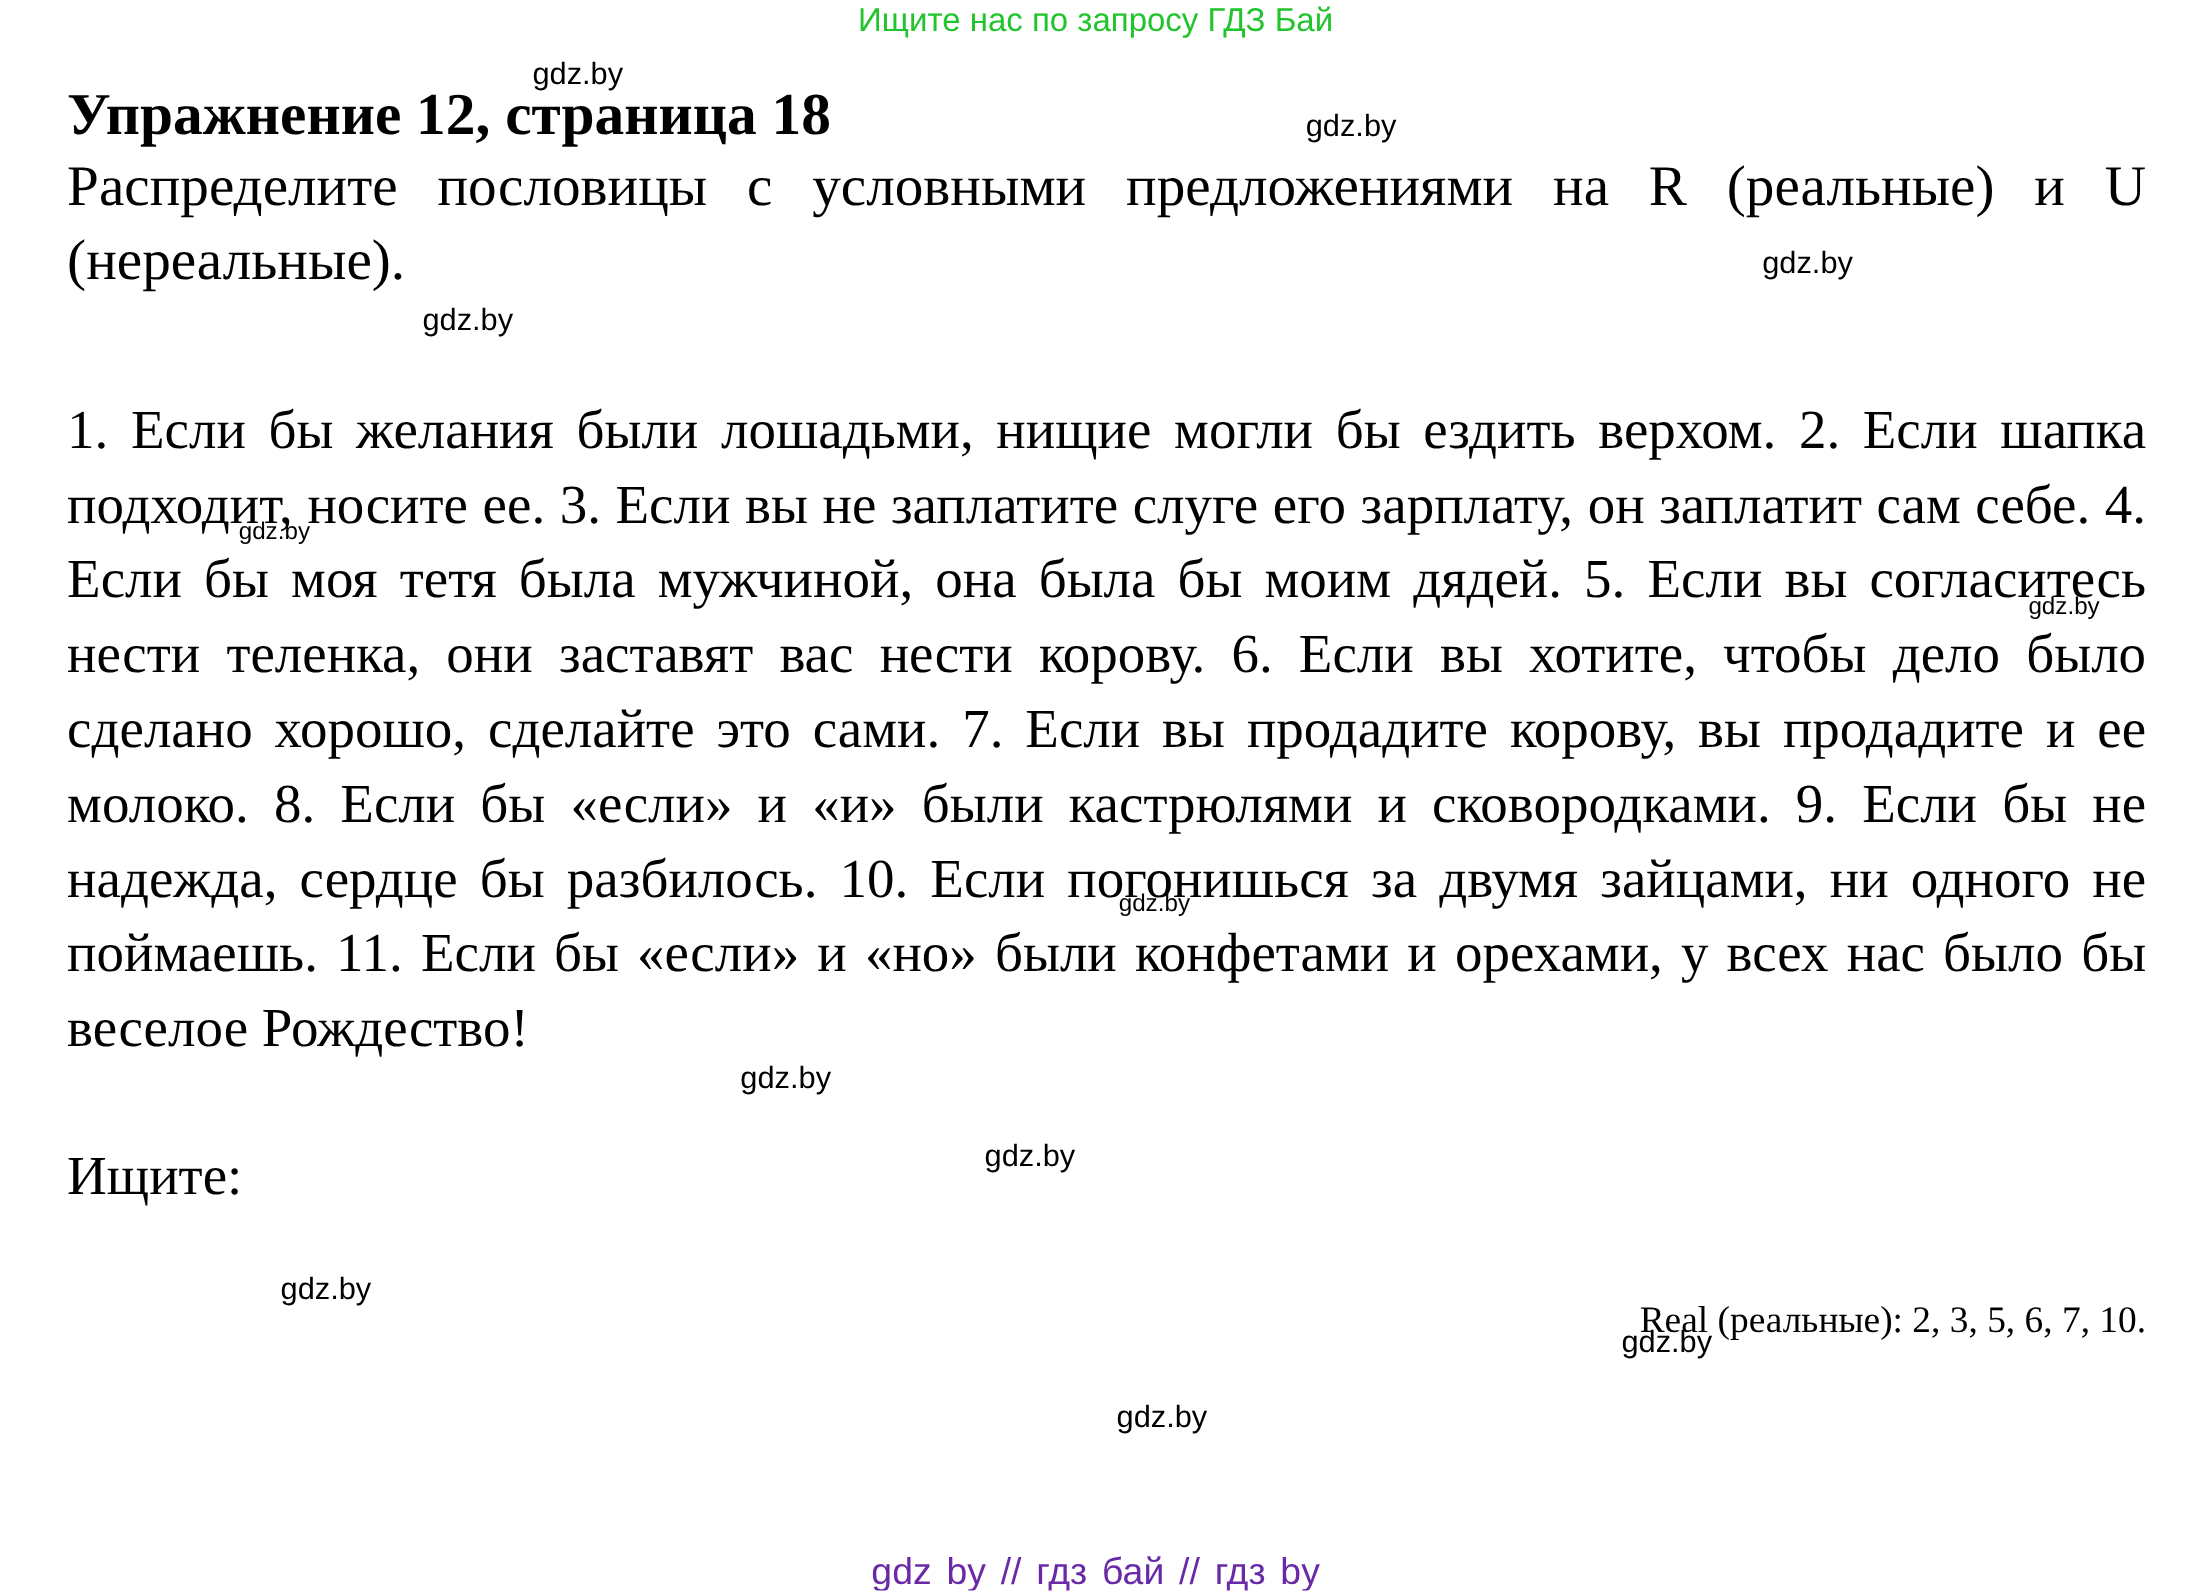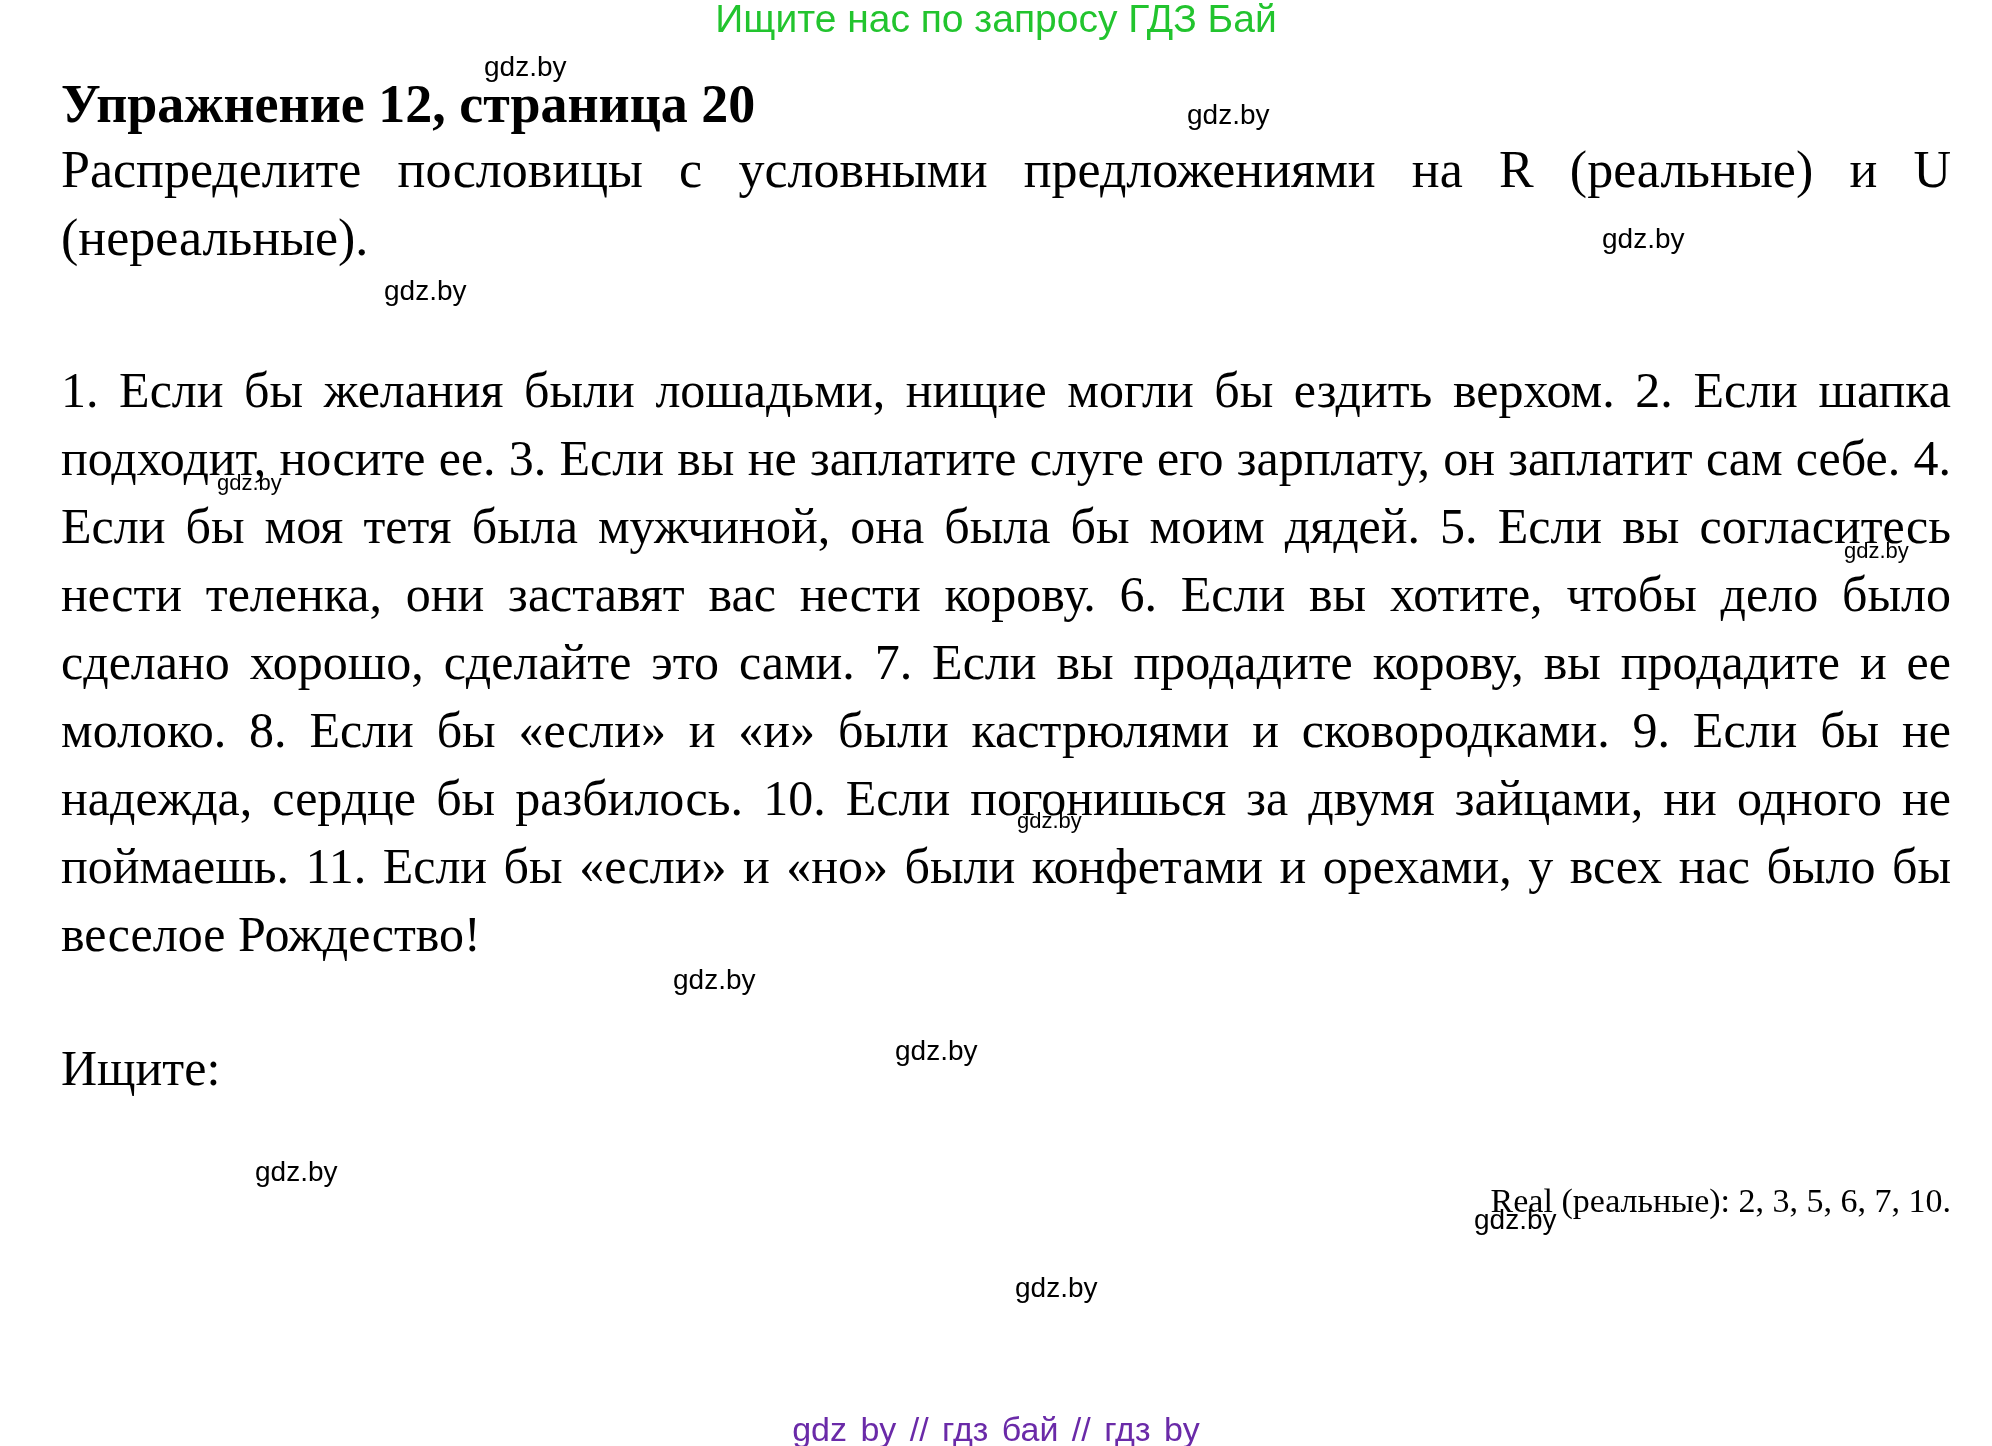--- a/index.html
+++ b/index.html
@@ -13,21 +13,21 @@
     position: relative;
     overflow: hidden;
   }
   .header-note {
     position: absolute;
     top: 0;
     left: 0;
     width: 1992px;
     text-align: center;
     font-family: "Liberation Sans", sans-serif;
-    font-size: 39px;
+    font-size: 30px;
     line-height: 38px;
     color: #22c42e;
   }
   .content {
     position: absolute;
     left: 61px;
     top: 72px;
     width: 1890px;
     font-family: "Liberation Serif", serif;
     color: #000000;
@@ -89,21 +89,21 @@
     color: #6a2aa8;
     word-spacing: 4px;
   }
 </style>
 </head>
 <body>
 
 <div class="header-note">Ищите нас по запросу ГДЗ Бай</div>
 
 <div class="content">
-  <h1 class="title">Упражнение 12, страница 20</h1>
+  <h1 class="title">Упражнение 12, страница 18</h1>
   <p class="task">Распределите пословицы с условными предложениями на R (реальные) и U (нереальные).</p>
   <p class="body-text">1. Если бы желания были лошадьми, нищие могли бы ездить верхом. 2. Если шапка подходит, носите ее. 3. Если вы не заплатите слуге его зарплату, он заплатит сам себе. 4. Если бы моя тетя была мужчиной, она была бы моим дядей. 5. Если вы согласитесь нести теленка, они заставят вас нести корову. 6. Если вы хотите, чтобы дело было сделано хорошо, сделайте это сами. 7. Если вы продадите корову, вы продадите и ее молоко. 8. Если бы «если» и «и» были кастрюлями и сковородками. 9. Если бы не надежда, сердце бы разбилось. 10. Если погонишься за двумя зайцами, ни одного не поймаешь. 11. Если бы «если» и «но» были конфетами и орехами, у всех нас было бы веселое Рождество!</p>
   <p class="answer-label">Ищите:</p>
   <div class="answers">
     <p class="answer-line">Real (реальные): 2, 3, 5, 6, 7, 10.</p>
   </div>
 </div>
 
 <div class="wm" style="left:484px; top:52px;">gdz.by</div>
 <div class="wm" style="left:1187px; top:100px;">gdz.by</div>

